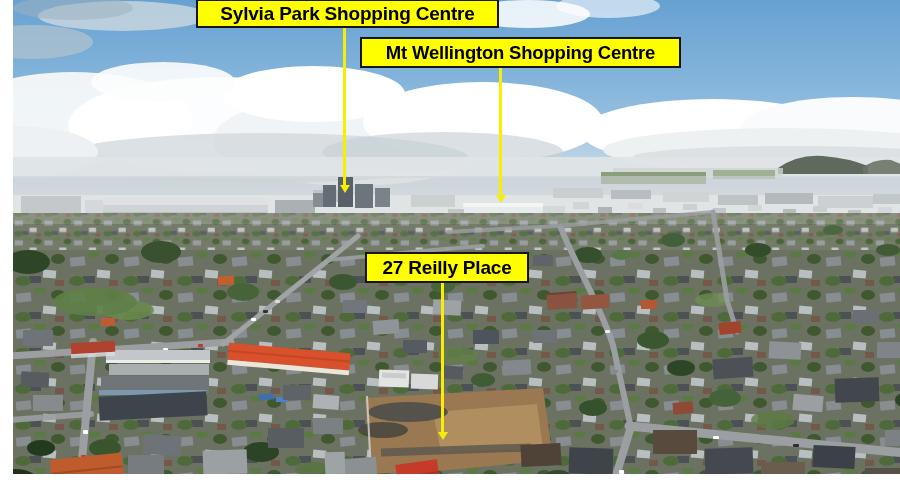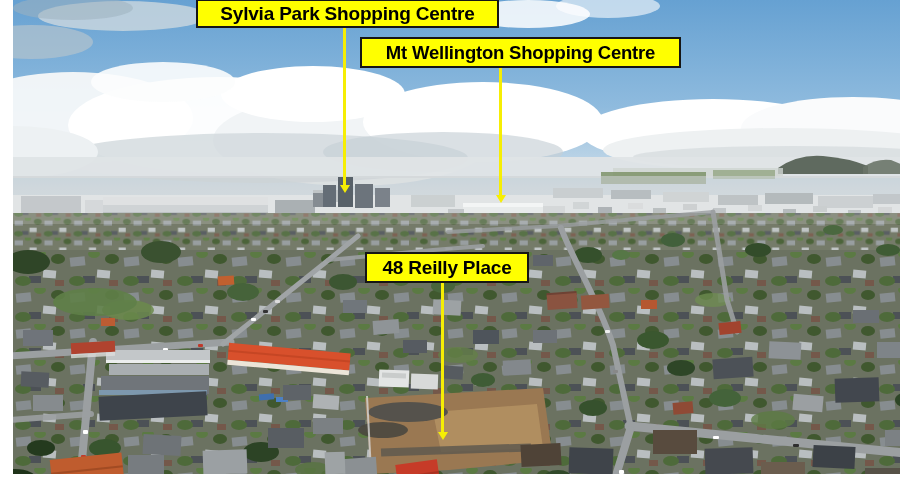--- a/index.html
+++ b/index.html
@@ -330,15 +330,15 @@
 
   <div class="pointer-line pl-sylvia"></div>
   <div class="pointer-arrow pa-sylvia"></div>
   <div class="pointer-line pl-mtw"></div>
   <div class="pointer-arrow pa-mtw"></div>
   <div class="pointer-line pl-reilly"></div>
   <div class="pointer-arrow pa-reilly"></div>
 
   <div class="callout sylvia">Sylvia Park Shopping Centre</div>
   <div class="callout mtw">Mt Wellington Shopping Centre</div>
-  <div class="callout reilly">48 Reilly Place</div>
+  <div class="callout reilly">27 Reilly Place</div>
 
 </div>
 
 </body></html>

